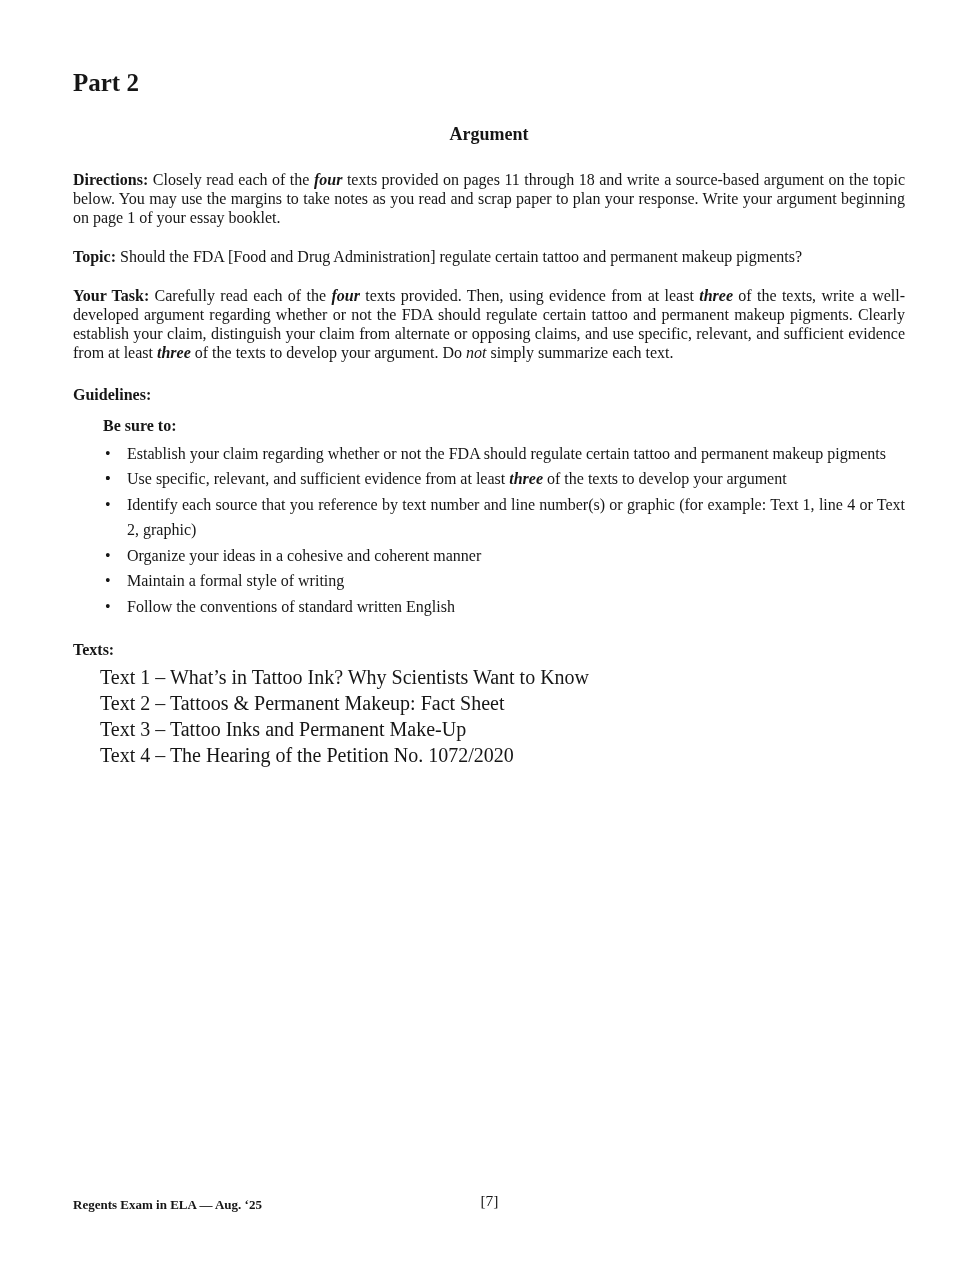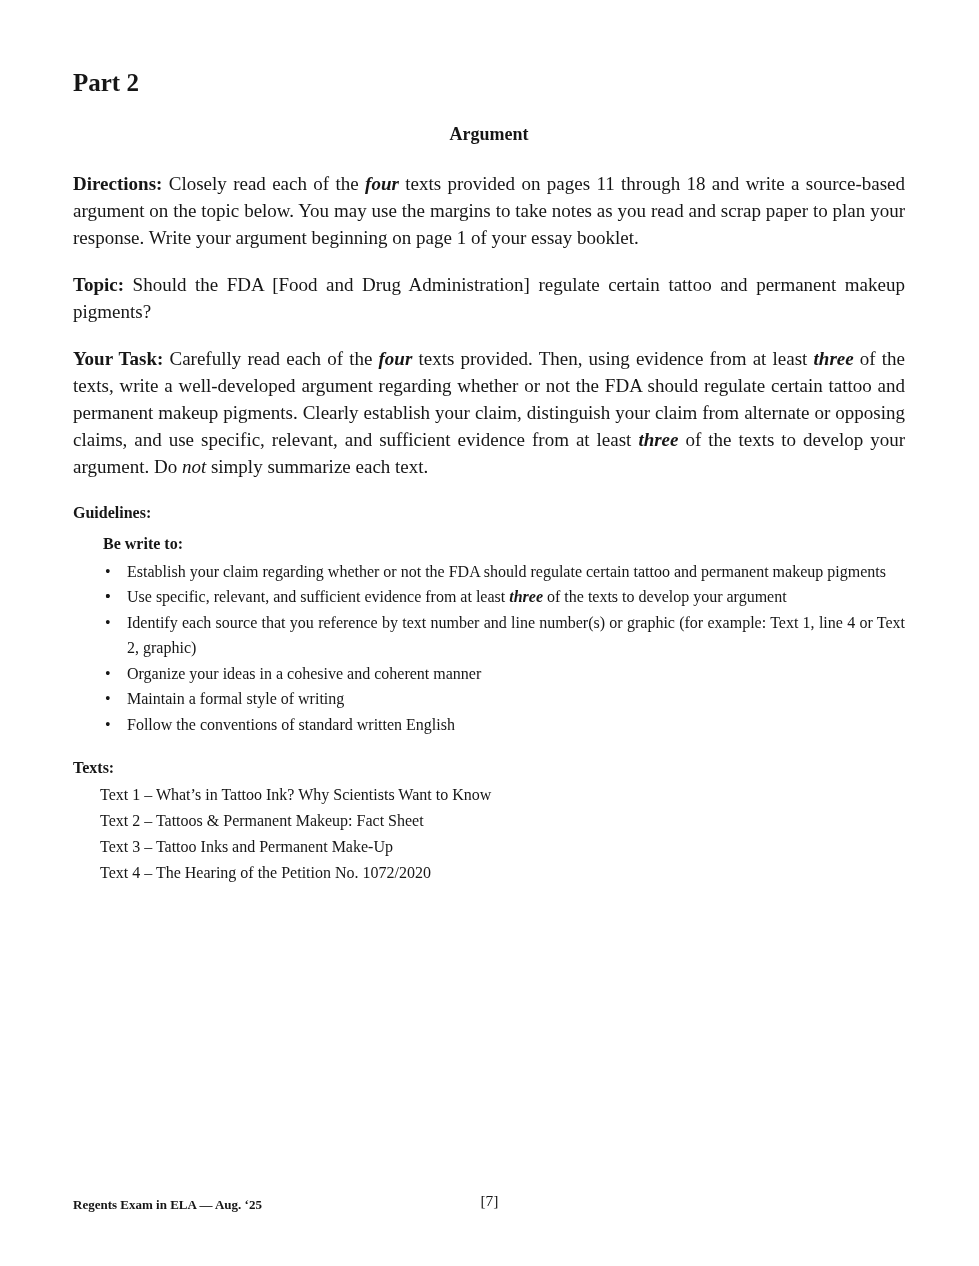--- a/index.html
+++ b/index.html
@@ -26,22 +26,22 @@
   }
   .section-heading {
     margin: 30px 0 0 0;
     font-size: 18px;
     font-weight: bold;
     text-align: center;
     line-height: 1;
   }
   .para {
     margin: 20px 0 0 0;
-    font-size: 19px;
-    line-height: 27px;
+    font-size: 16px;
+    line-height: 19px;
     text-align: justify;
   }
   .para.first-para { margin-top: 27px; }
   .b  { font-weight: bold; }
   .i  { font-style: italic; }
   .bi { font-weight: bold; font-style: italic; }
   .gl-head {
     margin: 22px 0 0 0;
     font-size: 16px;
     font-weight: bold;
@@ -72,21 +72,21 @@
   }
   .texts-head {
     margin: 20px 0 0 0;
     font-size: 16px;
     font-weight: bold;
     line-height: 22.4px;
   }
   .texts-list { margin-top: 2px; }
   .text-item {
     padding-left: 27px;
-    font-size: 16px;
+    font-size: 20px;
     line-height: 26px;
   }
   .footer {
     position: absolute;
     left: 0;
     top: 1192px;
     width: 979px;
     height: 24px;
   }
   .footer-left {
@@ -116,21 +116,21 @@
     <h2 class="section-heading">Argument</h2>
 
     <p class="para first-para"><span class="b">Directions: </span><span>Closely read each of the </span><span class="bi">four</span><span> texts provided on pages 11 through 18 and write a source-based argument on the topic below. You may use the margins to take notes as you read and scrap paper to plan your response. Write your argument beginning on page 1 of your essay booklet.</span></p>
 
     <p class="para"><span class="b">Topic: </span><span>Should the FDA [Food and Drug Administration] regulate certain tattoo and permanent makeup pigments?</span></p>
 
     <p class="para"><span class="b">Your Task: </span><span>Carefully read each of the </span><span class="bi">four</span><span> texts provided. Then, using evidence from at least </span><span class="bi">three</span><span> of the texts, write a well-developed argument regarding whether or not the FDA should regulate certain tattoo and permanent makeup pigments. Clearly establish your claim, distinguish your claim from alternate or opposing claims, and use specific, relevant, and sufficient evidence from at least </span><span class="bi">three</span><span> of the texts to develop your argument. Do </span><span class="i">not</span><span> simply summarize each text.</span></p>
 
     <p class="gl-head">Guidelines:</p>
 
-    <p class="besure">Be write to:</p>
+    <p class="besure">Be sure to:</p>
 
     <ul class="bullets">
 
         <li class="bullet-item">
           <span class="marker">•</span>
           <span class="bullet-text"><span>Establish your claim regarding whether or not the FDA should regulate certain tattoo and permanent makeup pigments</span></span>
         </li>
 
         <li class="bullet-item">
           <span class="marker">•</span>

